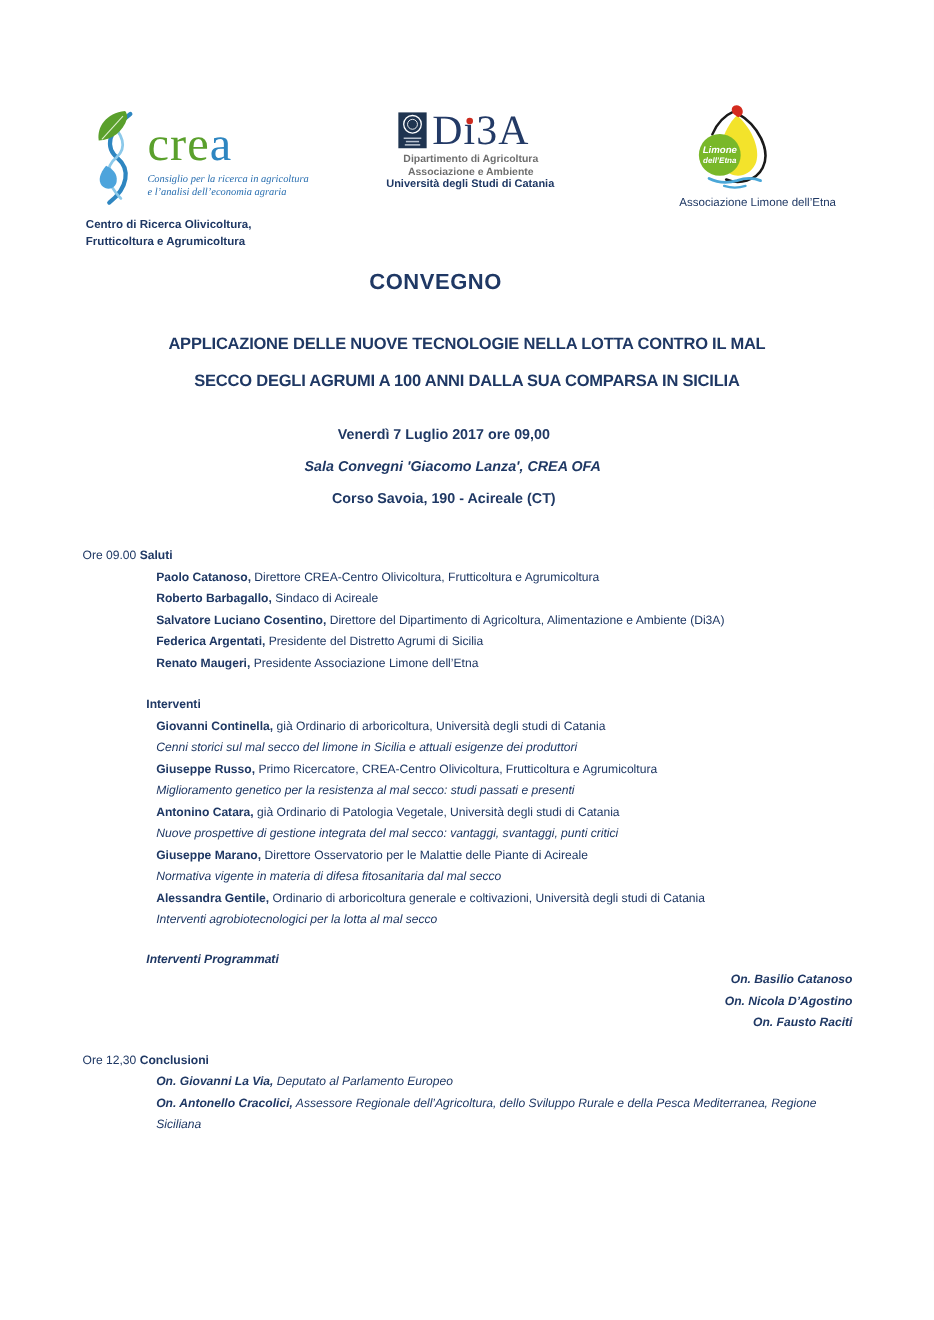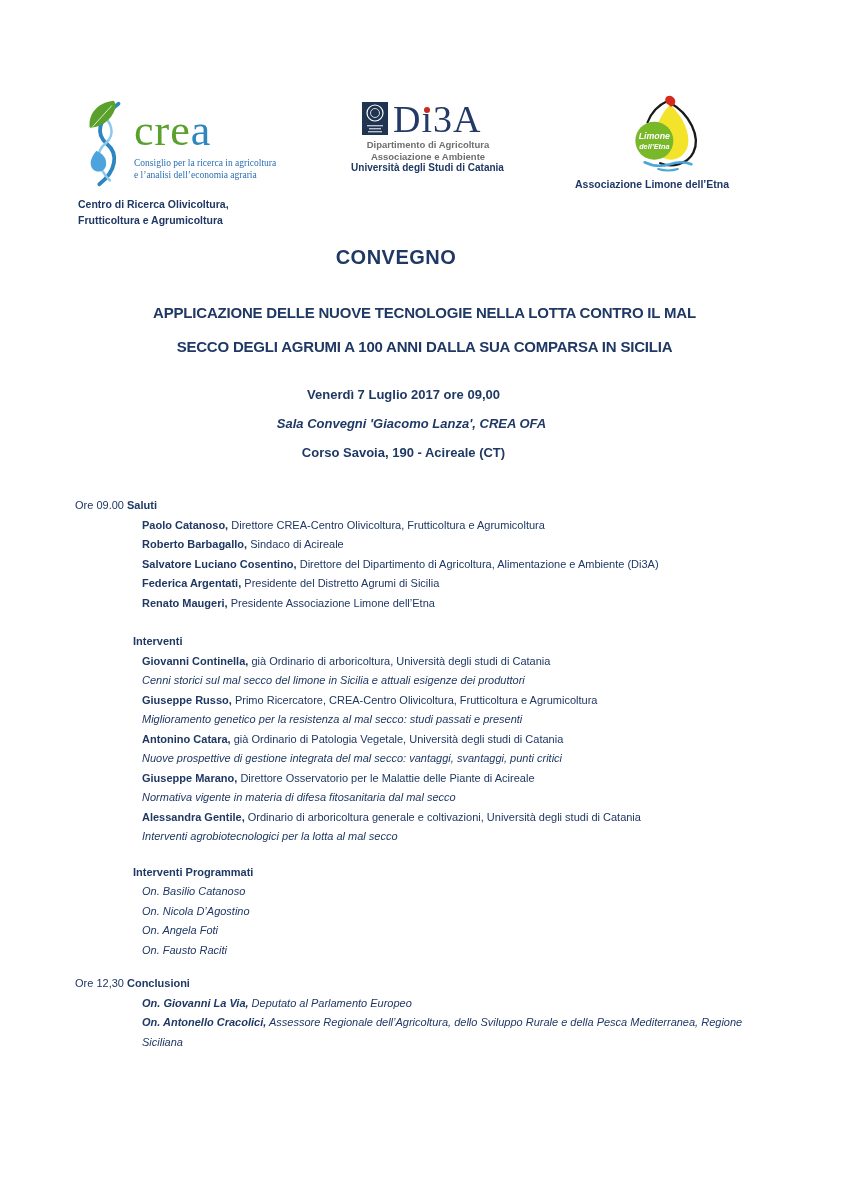--- a/index.html
+++ b/index.html
@@ -14,56 +14,56 @@
     overflow:hidden;
   }
 
   
   .crea-block { position:absolute; left:84px; top:97px; display:flex; }
   .crea-helix { width:46px; height:92px; flex:0 0 auto; }
   .crea-right { margin-left:4px; }
   .crea-word { font-family:"Liberation Serif", serif; font-size:44px; line-height:44px; margin-top:12px; letter-spacing:1px; }
   .crea-word .g { color:#5aa02c; }
   .crea-word .bl { color:#2e86c1; }
-  .crea-tagline { margin-top:5px; font-family:"Liberation Serif", serif; font-size:9.5px; line-height:11.5px; color:#2a6fb0; }
+  .crea-tagline { margin-top:5px; font-family:"Liberation Serif", serif; font-size:9.5px; line-height:11.5px; color:#2a6fb0;font-style:italic; }
   .crea-caption { position:absolute; left:78px; top:197px; font-size:10.5px; font-weight:bold; line-height:15.5px; color:#1f3864; }
 
   .di3a-block { position:absolute; left:362px; top:102px; width:132px; }
   .di3a-row { display:flex; align-items:flex-start; }
   .di3a-seal { width:26px; height:33px; flex:0 0 auto; }
   .di3a-word { margin-left:5px; font-family:"Liberation Serif", serif; font-size:38px; line-height:34px; color:#233a66; letter-spacing:1px; white-space:nowrap; }
   .di3a-word .i-stem { position:relative; display:inline-block; }
   .di3a-word .i-stem::after { content:""; position:absolute; top:5px; left:50%; transform:translateX(-50%); width:6px; height:6px; border-radius:50%; background:#cc2a1e; }
   .di3a-dept { margin-top:3px; text-align:center; font-size:9.5px; font-weight:bold; line-height:12px; color:#6e6e6e; }
   .di3a-univ { position:absolute; left:340px; top:162px; width:175px; text-align:center; font-size:10px; font-weight:bold; color:#1f3864; }
 
   .limone-block { position:absolute; left:605px; top:94px; width:125px; text-align:center; }
   .limone-logo { width:78px; height:78px; display:inline-block; }
-  .limone-caption { position:absolute; left:575px; top:178px; width:185px; text-align:left; font-size:10.5px; font-weight:bold; color:#1f3864; }
+  .limone-caption { position:absolute; left:575px; top:178px; width:185px; text-align:right; font-size:10.5px; font-weight:normal; color:#1f3864; }
 
   
   .kicker { position:absolute; top:246px; left:0; width:792px; text-align:center;
             font-size:20px; font-weight:bold; letter-spacing:0.5px; }
   .main-title { position:absolute; top:296px; left:0; width:849px; text-align:center;
             font-size:15px; font-weight:bold; line-height:33.5px; letter-spacing:-0.2px; }
   .event-block { position:absolute; top:380px; left:0; width:807px; text-align:center;
             font-size:13px; font-weight:bold; line-height:29px; }
   .event-venue { font-style:italic;padding-left:16px; }
 
   
   .program { position:absolute; left:75px; top:496px; width:700px; font-size:11px; line-height:19.5px; }
   .prow { white-space:normal; }
   .ind { margin-left:67px; }
   .ind-h { margin-left:58px; }
   .gap-lg { margin-top:19px; }
-  .gap-md { margin-top:16px; }
+  .gap-md { margin-top:16px;font-style:italic; }
   .gap-sm { margin-top:14px; }
   .b { font-weight:bold; }
   .i { font-style:italic; }
-  .bi { font-weight:normal; font-style:italic; }
+  .bi { font-weight:bold; font-style:italic;text-align:right; }
 </style>
 </head>
 <body>
 
 <div class="page">
 
   <div class="crea-block">
     <svg class="crea-helix" viewBox="0 0 48 94">
       <path d="M36,6 C14,22 12,38 24,48 C36,58 34,76 16,90" stroke="#2e86c1" stroke-width="4" fill="none" stroke-linecap="round"></path>
       <path d="M14,12 C30,25 33,38 23,47 C11,56 13,72 27,86" stroke="#8cc9ea" stroke-width="2.6" fill="none" stroke-linecap="round"></path>
@@ -147,21 +147,20 @@
     <div class="prow ind"><span class="b">Antonino Catara,</span><span> già Ordinario di Patologia Vegetale, Università degli studi di Catania</span></div>
     <div class="prow ind i">Nuove prospettive di gestione integrata del mal secco: vantaggi, svantaggi, punti critici</div>
     <div class="prow ind"><span class="b">Giuseppe Marano,</span><span> Direttore Osservatorio per le Malattie delle Piante di Acireale</span></div>
     <div class="prow ind i">Normativa vigente in materia di difesa fitosanitaria dal mal secco</div>
     <div class="prow ind"><span class="b">Alessandra Gentile,</span><span> Ordinario di arboricoltura generale e coltivazioni, Università degli studi di Catania</span></div>
     <div class="prow ind i">Interventi agrobiotecnologici per la lotta al mal secco</div>
 
     <div class="prow ind-h gap-md b">Interventi Programmati</div>
     <div class="prow ind bi">On. Basilio Catanoso</div>
     <div class="prow ind bi">On. Nicola D’Agostino</div>
-    <div class="prow ind bi">On. Angela Foti</div>
     <div class="prow ind bi">On. Fausto Raciti</div>
 
     <div class="prow gap-sm"><span>Ore 12,30</span> <span class="b">Conclusioni</span></div>
     <div class="prow ind i"><span class="b">On. Giovanni La Via,</span><span> Deputato al Parlamento Europeo</span></div>
     <div class="prow ind i"><span class="b">On. Antonello Cracolici,</span><span> Assessore Regionale dell’Agricoltura, dello Sviluppo Rurale e della Pesca Mediterranea, Regione Siciliana</span></div>
 
   </div>
 </div>
 
 </body></html>

